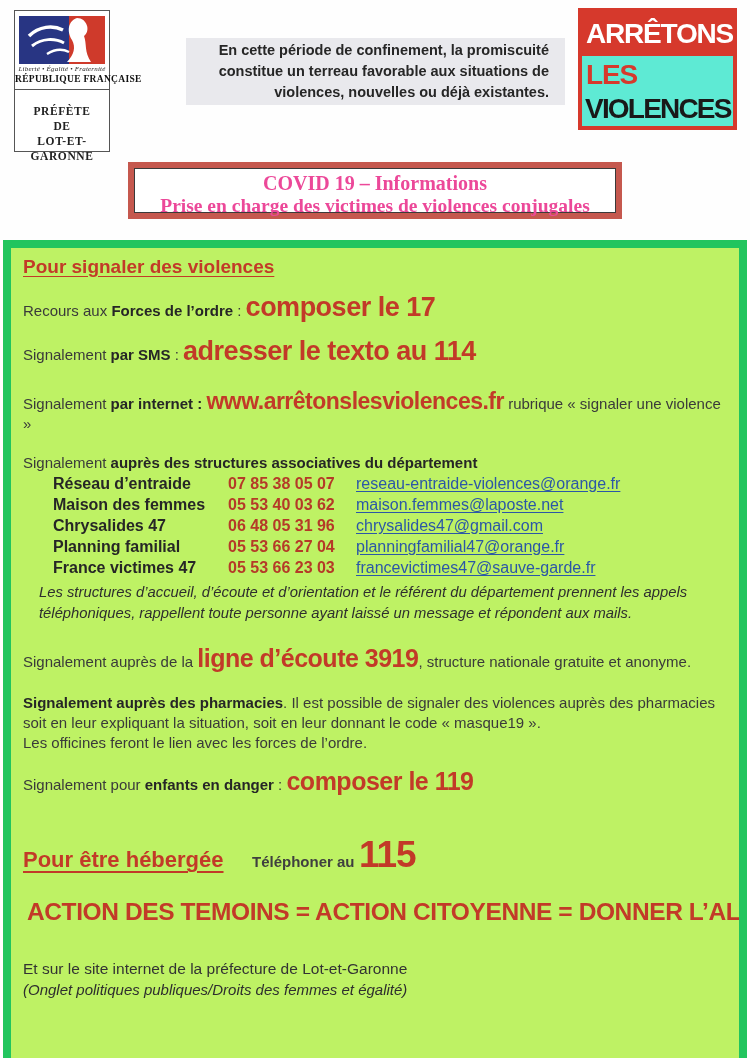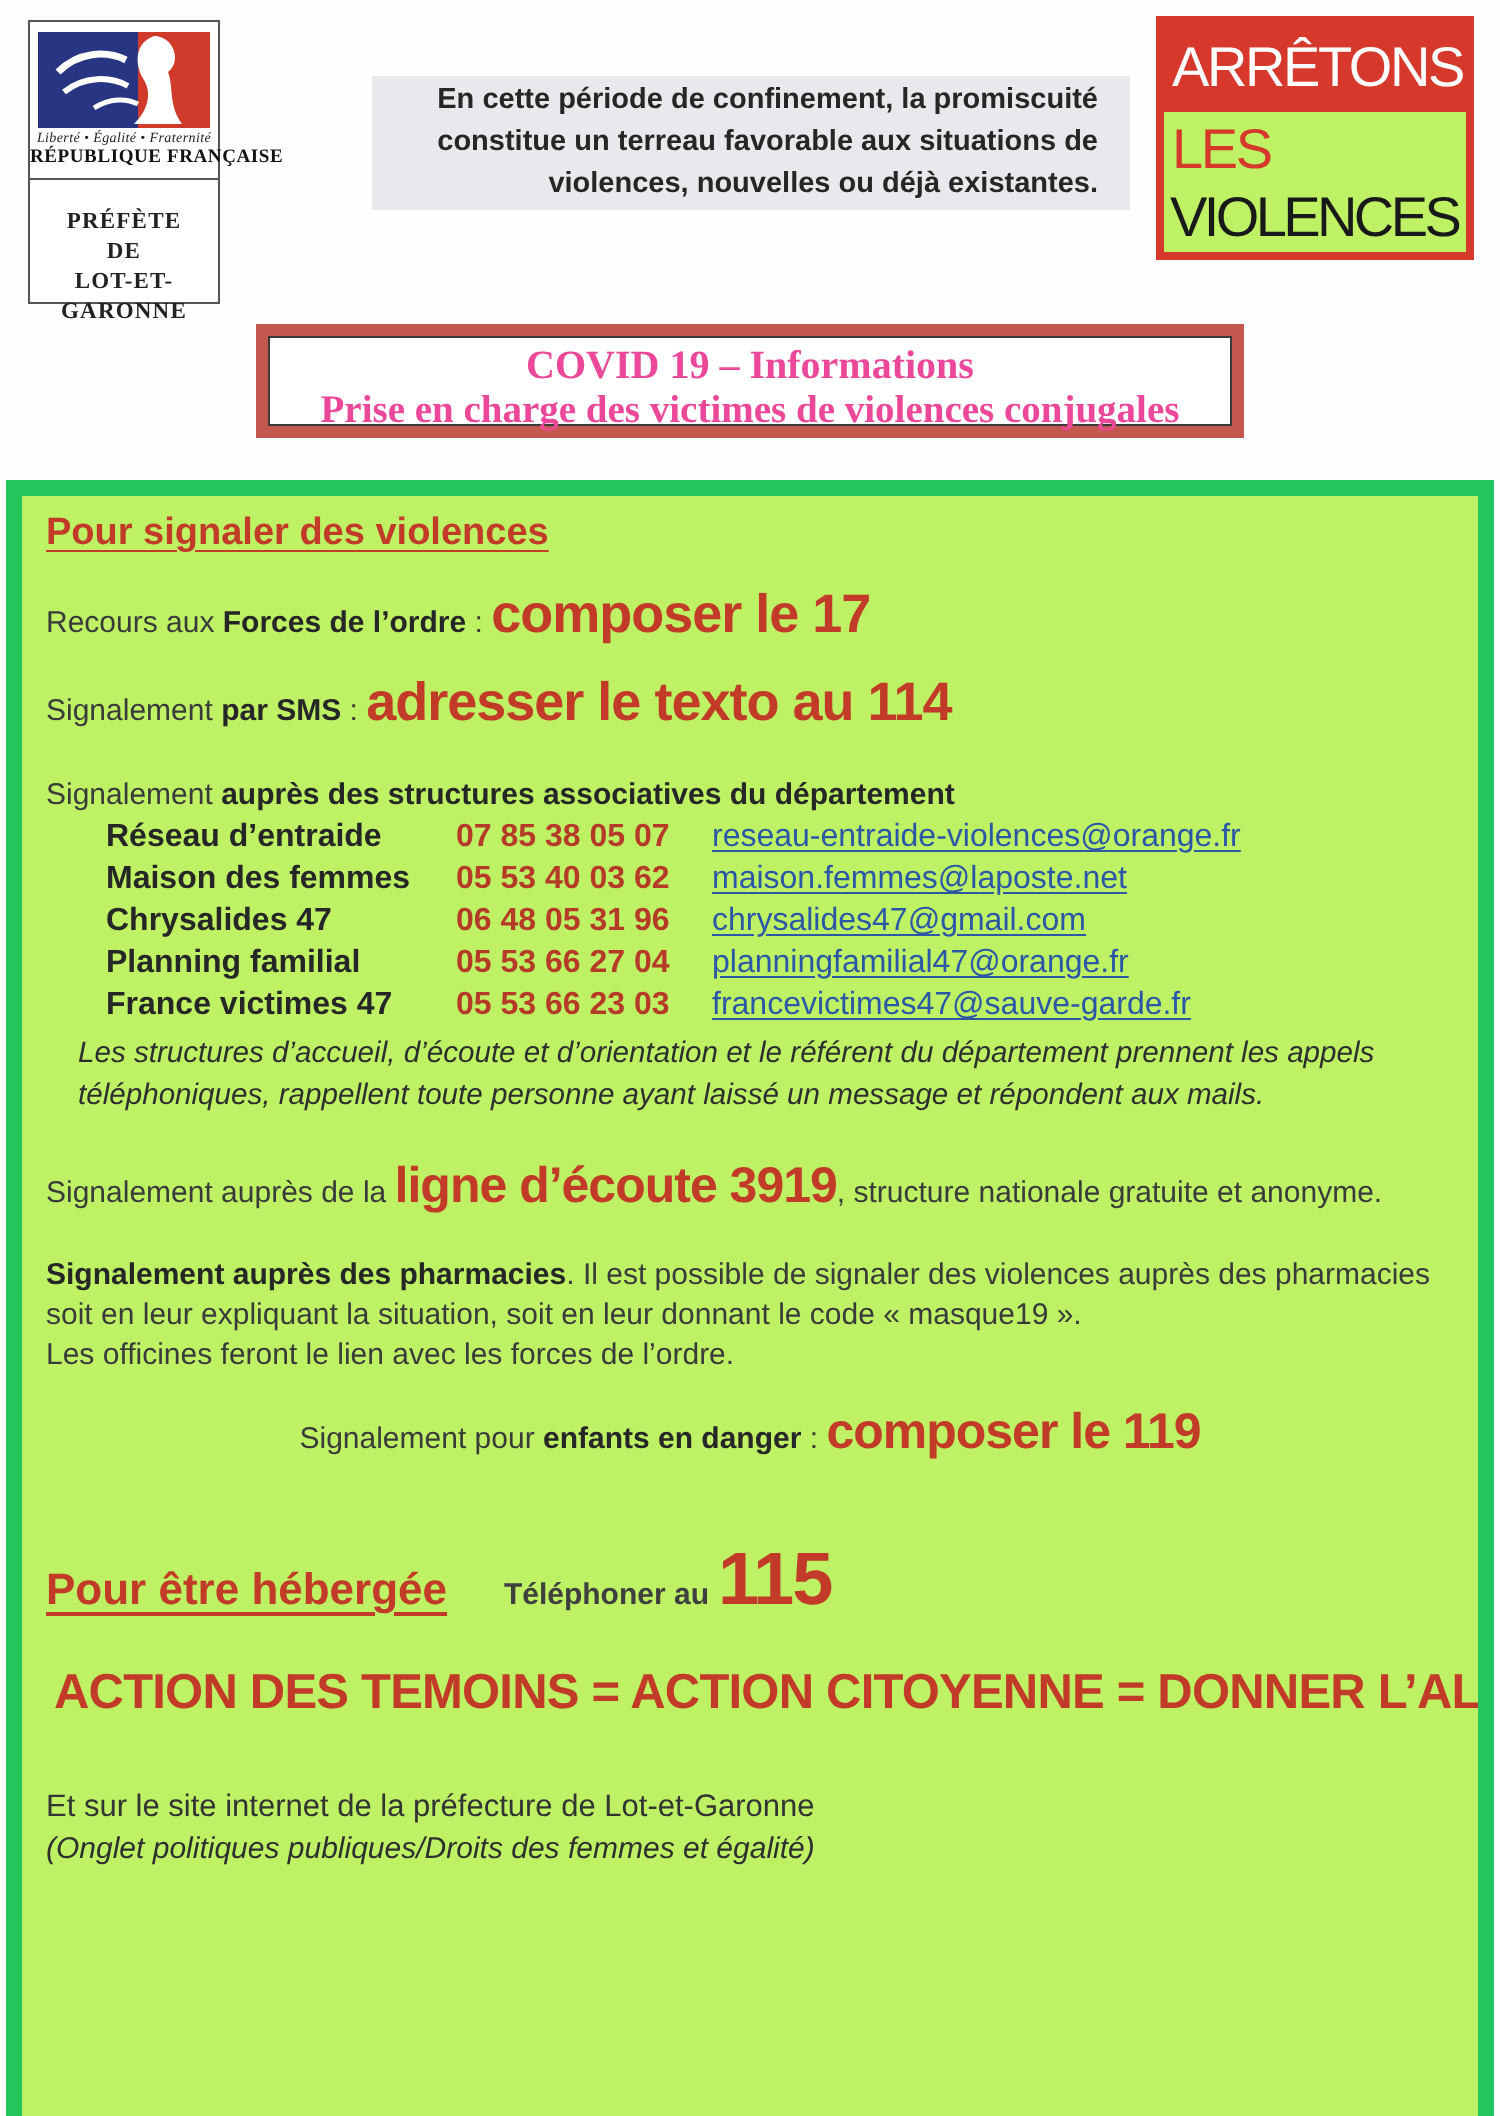--- a/index.html
+++ b/index.html
@@ -16,23 +16,23 @@
   .republique { font-family:"Liberation Serif", serif; font-weight:700; font-size:9.5px;
     color:#111; letter-spacing:.3px; margin-top:1px; white-space:nowrap; }
   .republic-divider { border-top:1px solid #555; margin-top:5px; }
   .prefect { font-family:"Liberation Serif", serif; font-size:11.5px; font-weight:600;
     color:#222; letter-spacing:.6px; line-height:15px; margin-top:14px; white-space:pre-line; }
 
   .intro-banner { left:186px; top:38px; width:379px; height:67px; background:#e9e9ed;
     display:flex; align-items:center; justify-content:center; text-align:right;
     font-weight:700; font-size:14.5px; color:#262626; line-height:21px; padding:4px 16px; }
 
-  .campaign-logo { left:578px; top:8px; width:159px; height:122px; background:#bef264;
+  .campaign-logo { left:578px; top:8px; width:159px; height:122px; background:#5eead4;
     border:4px solid #d6392c; overflow:hidden;
-    font-weight:400; letter-spacing:-1.2px; line-height:1; }
+    font-weight:700; letter-spacing:-1.2px; line-height:1; }
   .campaign-top { background:#d6392c; color:#fff; height:44px; display:flex;
     align-items:center; padding:0 4px; font-size:28px; }
   .campaign-mid { color:#d6392c; font-size:28px; padding:5px 4px 0 4px; height:36px; }
   .campaign-bottom { color:#191919; font-size:28px; padding:3px 2px 0 3px; letter-spacing:-1.8px; }
 
   
   .title-box { left:128px; top:162px; width:494px; height:57px;
     border:6px solid #c5584e; background:#fff; }
   .title-inner { width:100%; height:100%; border:1px solid #3a3a3a; text-align:center;
     font-family:"Liberation Serif", serif; font-weight:700; color:#ec4899;
@@ -63,21 +63,21 @@
   .assoc-name  { width:175px; font-weight:700; color:#262626; }
   .assoc-phone { width:128px; font-weight:700; color:#b53a28; }
   .assoc-email { font-size:14.5px; }
   a.doc-link { color:#2b57a7; text-decoration:underline; text-underline-offset:2px; }
 
   .assoc-note { margin:3px 4px 0 16px; width:706px; font-style:italic; font-size:14.8px;
     color:#2e2e2e; line-height:21px; }
 
   .m-hotline { margin-top:20px; }
   .m-pharma { margin-top:20px; width:718px; line-height:20px; }
-  .m-children { margin-top:14px;text-align:center; }
+  .m-children { margin-top:14px; }
 
   .shelter-line { margin-top:38px; }
   .shelter-heading { color:#c23a28; font-weight:700; font-size:22px;
     text-decoration:underline; text-underline-offset:4px; }
   .shelter-label { font-size:15px; font-weight:700; color:#3f3f3f; margin-left:24px; }
   .shelter-number { color:#c23a28; font-weight:700; font-size:37px; letter-spacing:-1px; }
 
   .witness-banner { margin-top:22px; color:#c23a28; font-weight:700; font-size:24.5px;
     letter-spacing:-.4px; padding-left:4px; white-space:nowrap; }
 
@@ -127,20 +127,23 @@
   <div class="section-heading">Pour signaler des violences</div>
 
   <div class="body-line m-police">
     <span>Recours aux </span><span class="seg-bold">Forces de l’ordre</span><span> : </span><span class="big-red red-28">composer le 17</span>
   </div>
 
   <div class="body-line m-sms">
     <span>Signalement </span><span class="seg-bold">par SMS</span><span> : </span><span class="big-red red-28">adresser le texto au 114</span>
   </div>
 
+  <div class="body-line m-internet">
+    <span>Signalement </span><span class="seg-bold">par internet : </span><span class="big-red red-24">www.arrêtonslesviolences.fr</span><span> rubrique « signaler une violence »</span>
+  </div>
 
   <div class="body-line m-assoc">
     <span>Signalement </span><span class="seg-bold">auprès des structures associatives du département</span>
   </div>
 
   <table class="assoc-table">
     <tbody>
       <tr>
         <td class="assoc-name">Réseau d’entraide</td>
         <td class="assoc-phone">07 85 38 05 07</td>

